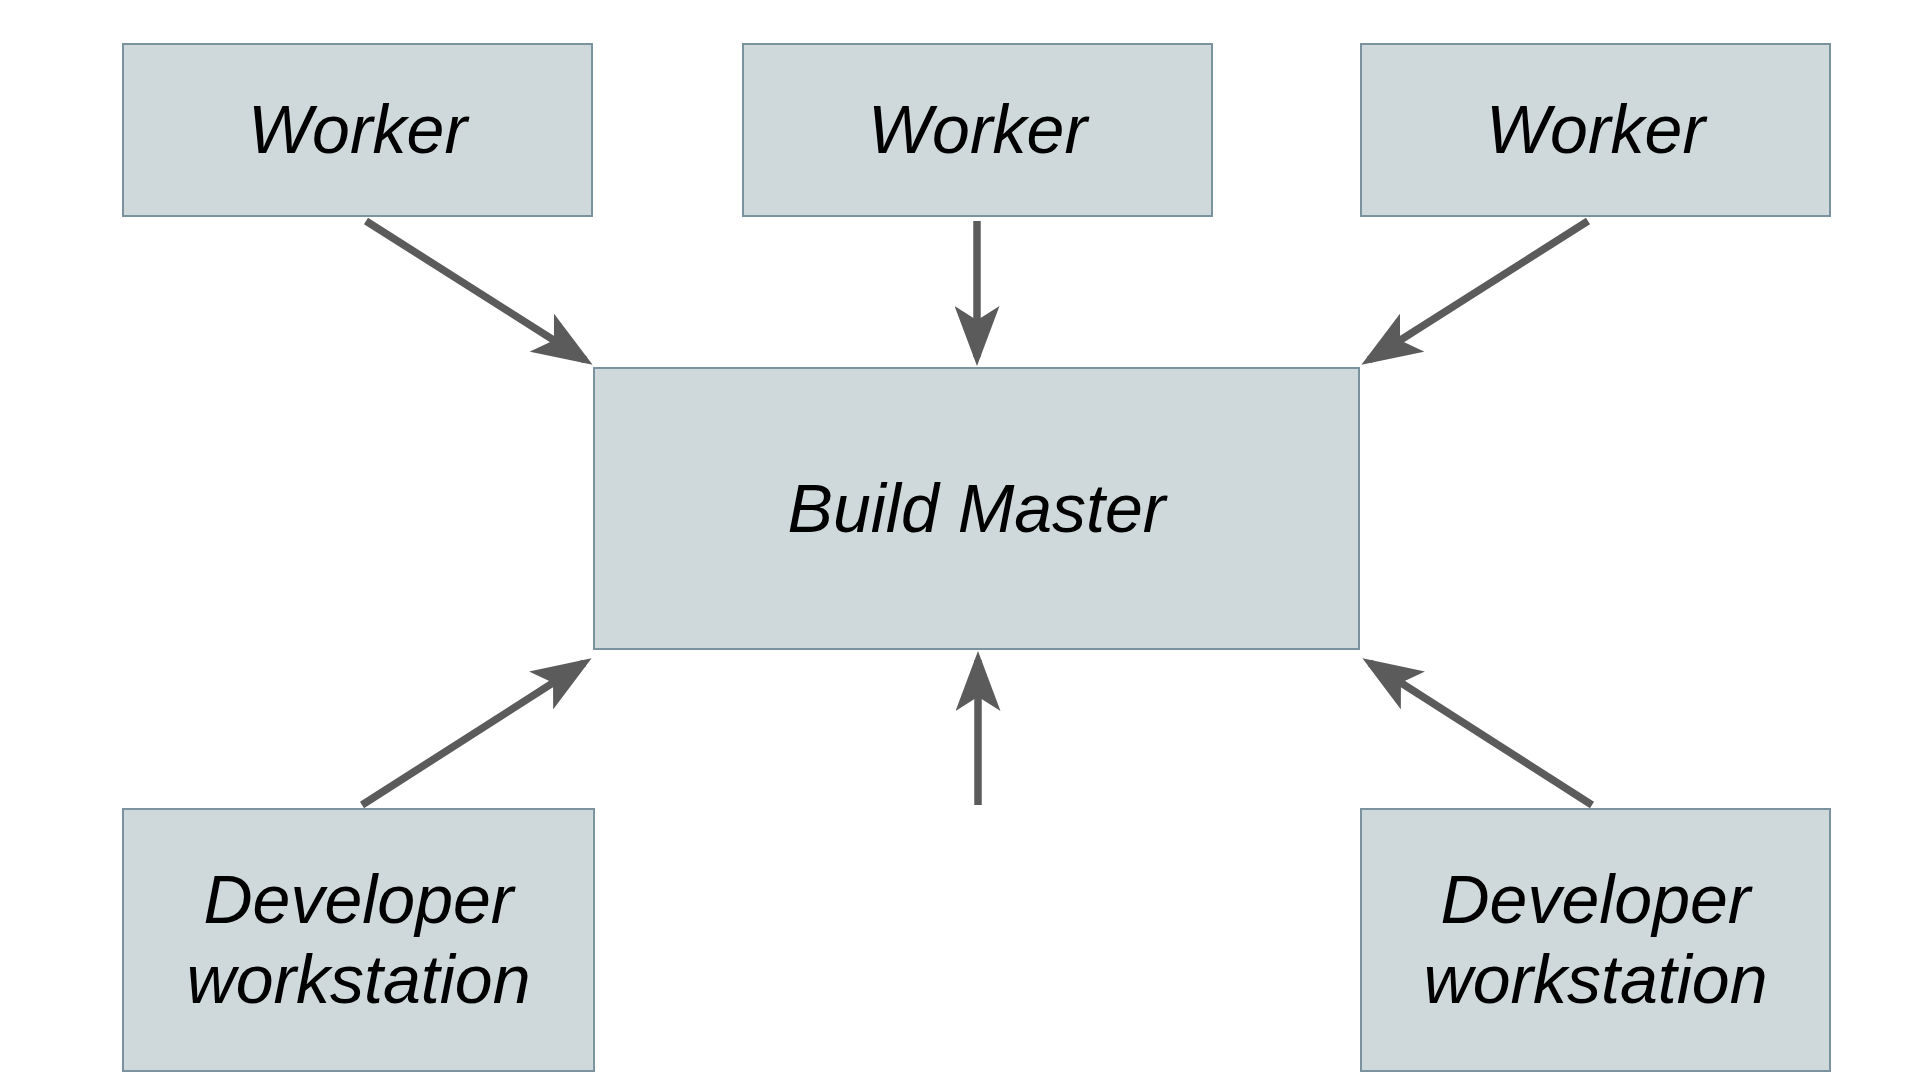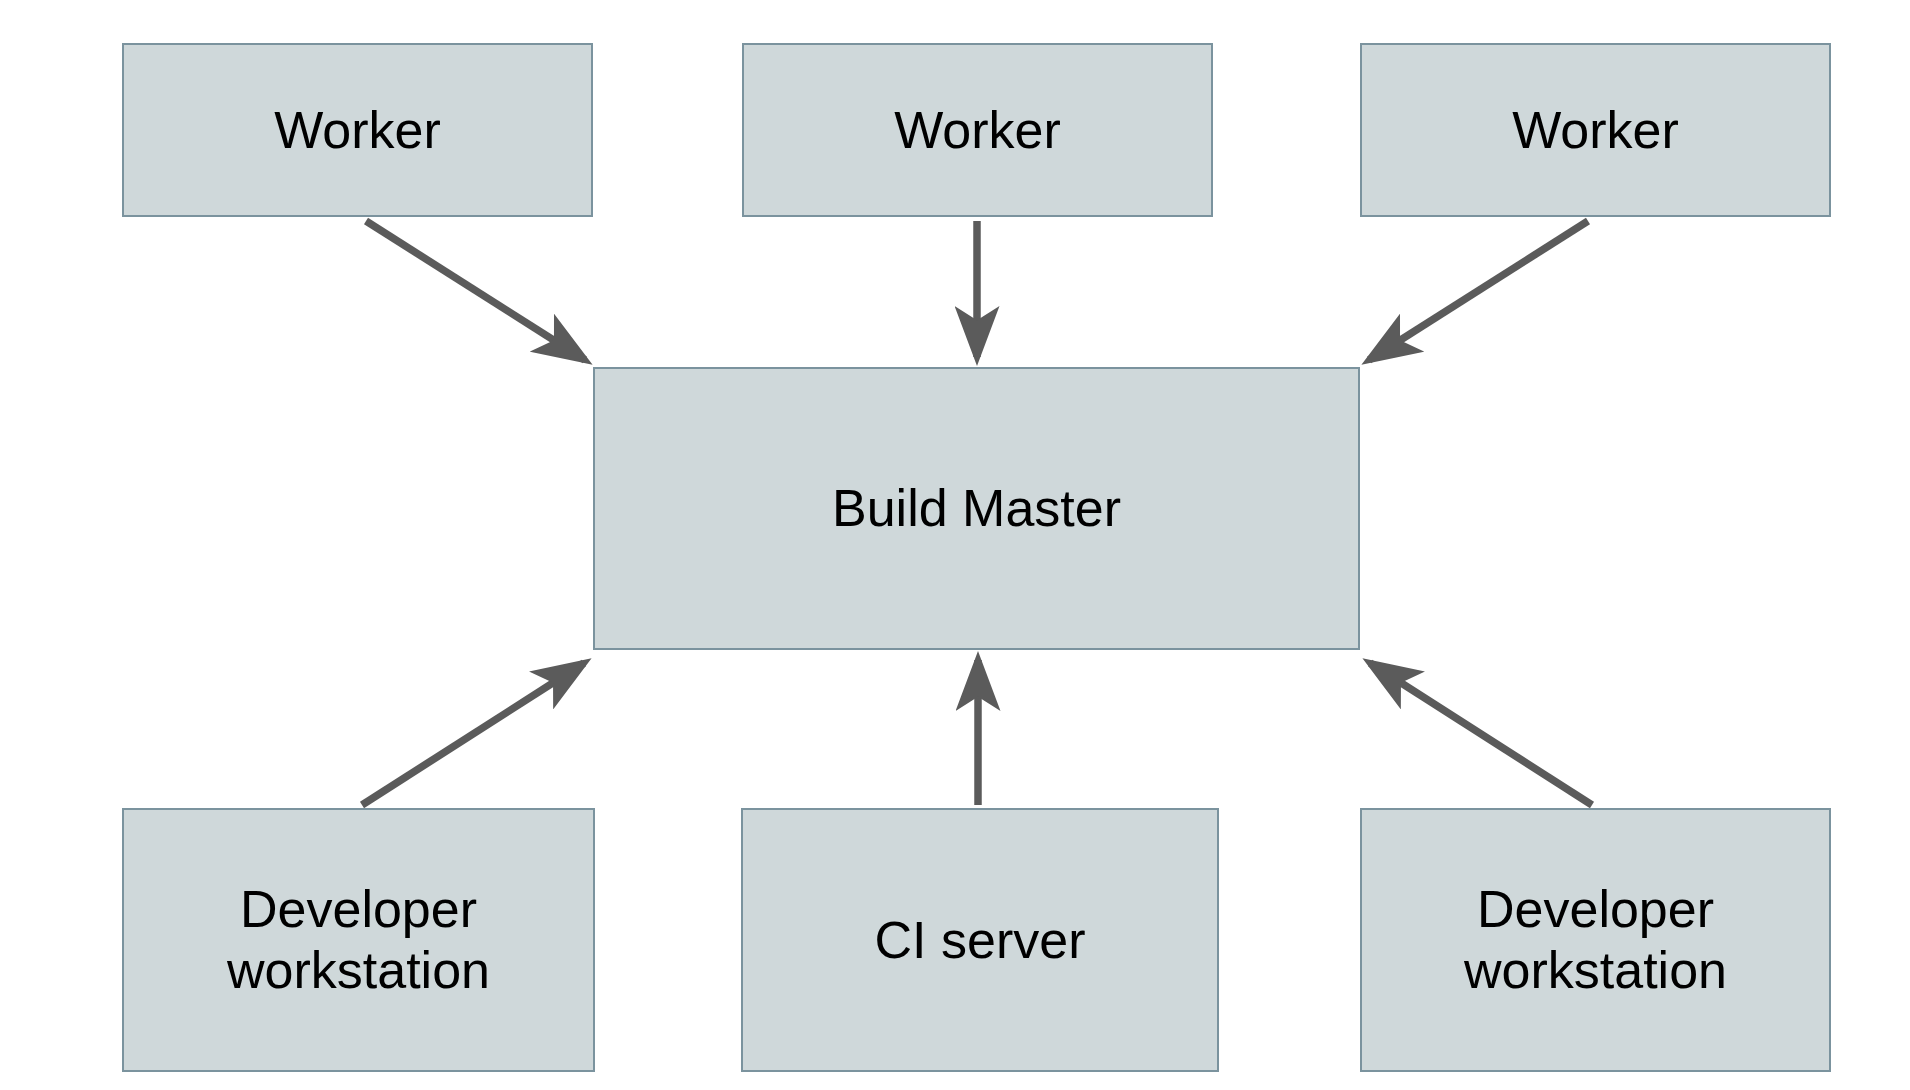--- a/index.html
+++ b/index.html
@@ -33,24 +33,25 @@
   .node {
     position: absolute;
     box-sizing: border-box;
     border: 2px solid;
     display: flex;
     align-items: center;
     justify-content: center;
     text-align: center;
   }
   .node-label {
-    font-size: 52px;
+    font-size: 68px;
     line-height: 1.17;
     letter-spacing: 0px;
     padding: 0 8px;
+    font-style: italic;
   }
   .edge-line {
     fill: none;
     stroke-width: 7.5px;
   }
 </style>
 </head>
 <body style="background: rgb(255, 255, 255);">
 
 <div class="canvas" style="background: rgb(255, 255, 255);">
@@ -78,20 +79,17 @@
       </div>
       <div class="node" style="left: 1360px; top: 43px; width: 471px; height: 174px; background: rgb(207, 216, 218); border-color: rgb(123, 147, 158); color: rgb(0, 0, 0);">
         <span class="node-label">Worker</span>
       </div>
       <div class="node" style="left: 593px; top: 367px; width: 767px; height: 283px; background: rgb(207, 216, 218); border-color: rgb(123, 147, 158); color: #000000;">
         <span class="node-label">Build Master</span>
       </div>
       <div class="node" style="left: 122px; top: 808px; width: 473px; height: 264px; background: rgb(207, 216, 218); border-color: rgb(123, 147, 158); color: rgb(0, 0, 0);">
         <span class="node-label">Developer workstation</span>
       </div>
-      <div class="node" style="left: 741px; top: 808px; width: 478px; height: 264px; background: rgb(207, 216, 218); border-color: rgb(123, 147, 158); color: rgb(0, 0, 0);">
-        <span class="node-label">CI server</span>
-      </div>
       <div class="node" style="left: 1360px; top: 808px; width: 471px; height: 264px; background: rgb(207, 216, 218); border-color: rgb(123, 147, 158); color: rgb(0, 0, 0);">
         <span class="node-label">Developer workstation</span>
       </div>
     </div>
 </div>
 
 </body></html>

